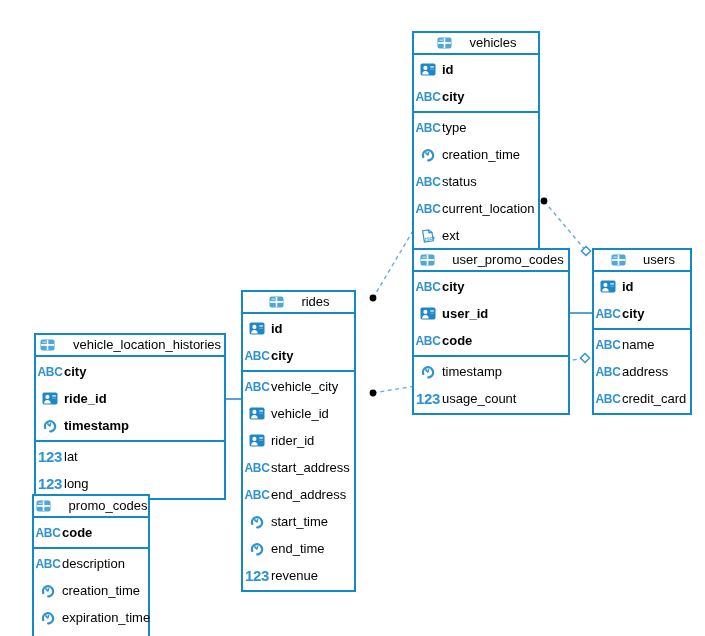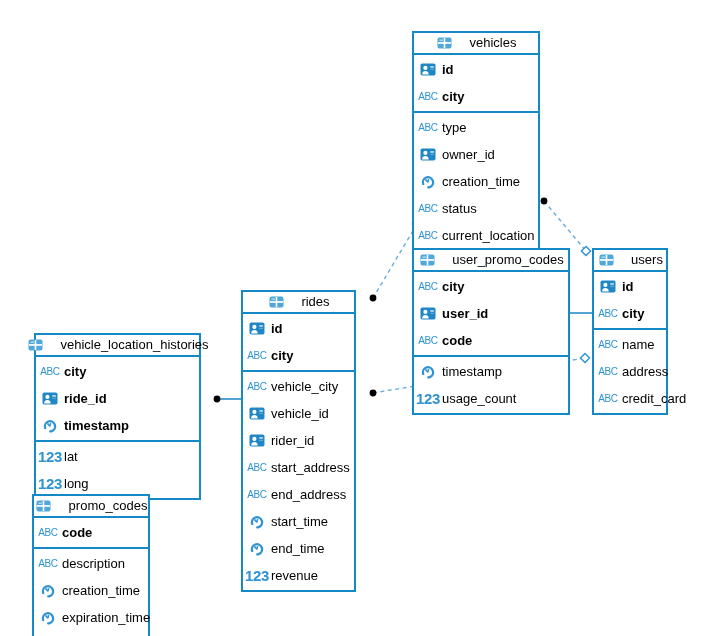--- a/index.html
+++ b/index.html
@@ -8,21 +8,21 @@
   #conn{position:absolute;left:0;top:0;}
   .tbl{position:absolute;background:#fff;border:2px solid #1588c6;box-sizing:border-box;}
   .tbl-header{display:flex;align-items:center;justify-content:center;gap:16px;height:20px;
     border-bottom:2px solid #1588c6;font-size:13px;color:#000;}
   .sec{padding:1px 0;}
   .sec + .sec{border-top:2px solid #1588c6;}
   .row{display:flex;align-items:center;gap:5px;height:19px;padding:4px 5px;font-size:13px;
     color:#000;white-space:nowrap;}
   .row.pk .col-name{font-weight:bold;}
   .icon-cell{width:18px;flex:none;display:flex;justify-content:center;align-items:center;}
-  .abc-txt{font-size:10px;font-weight:normal;color:#2f93d2;letter-spacing:-0.4px;}
+  .abc-txt{font-size:12px;font-weight:bold;color:#2f93d2;letter-spacing:-0.4px;}
   .num-txt{font-size:15px;font-weight:bold;color:#2f93d2;letter-spacing:-0.4px;}
   .tbl-name{line-height:20px;}
   .col-name{line-height:19px;}
 </style>
 </head>
 <body>
 
 <div class="canvas">
   <svg id="conn" width="705" height="636">
       <line x1="544" y1="201" x2="586" y2="251" stroke="#66afdf" stroke-width="1.4" stroke-dasharray="4 3.5"></line>
@@ -74,32 +74,20 @@
         </div>
         <div class="sec">
           <div class="row">
             <span class="icon-cell">
               <span class="abc-txt">ABC</span>
             </span>
             <span class="col-name">type</span>
           </div>
           <div class="row">
             <span class="icon-cell">
-              <svg width="16" height="13" viewBox="0 0 16 13">
-                <rect x="0.5" y="0.5" width="15" height="12" rx="1.8" fill="#1f87c5"></rect>
-                <circle cx="5.4" cy="4.9" r="2.1" fill="#fff"></circle>
-                <path d="M2.1 11.6 Q2.1 7.9 5.4 7.9 Q8.7 7.9 8.7 11.6 Z" fill="#fff"></path>
-                <rect x="10.3" y="3.2" width="3.6" height="1.5" fill="#cfe8f6"></rect>
-                <rect x="10.3" y="5.8" width="3.6" height="1.2" fill="#5fa9d6"></rect>
-              </svg>
-            </span>
-            <span class="col-name">owner_id</span>
-          </div>
-          <div class="row">
-            <span class="icon-cell">
               <svg width="14" height="14" viewBox="0 0 14 14">
                 <circle cx="7" cy="7.3" r="5.1" fill="none" stroke="#2f93d2" stroke-width="2.3" stroke-dasharray="25 7.2" stroke-linecap="round" transform="rotate(160 7 7.3)"></circle>
                 <line x1="7" y1="7.3" x2="4.4" y2="4.4" stroke="#2f93d2" stroke-width="1.6"></line>
                 <line x1="7" y1="7.3" x2="7.6" y2="4.0" stroke="#2f93d2" stroke-width="1.4"></line>
               </svg>
             </span>
             <span class="col-name">creation_time</span>
           </div>
           <div class="row">
             <span class="icon-cell">
@@ -177,21 +165,21 @@
             <span class="col-name">timestamp</span>
           </div>
           <div class="row">
             <span class="icon-cell">
               <span class="num-txt">123</span>
             </span>
             <span class="col-name">usage_count</span>
           </div>
         </div>
       </div>
-      <div class="tbl" style="left: 592px; top: 248px; width: 76px;">
+      <div class="tbl" style="left: 592px; top: 248px; width: 100px;">
         <div class="tbl-header">
           <span class="icon-cell">
             <svg width="15" height="12" viewBox="0 0 15 12">
               <rect x="0.5" y="0.5" width="14" height="11" rx="2" fill="#4fa7da"></rect>
               <rect x="1" y="5.1" width="13" height="1.7" fill="#fff"></rect>
               <rect x="6.7" y="1" width="1.6" height="10" fill="#fff"></rect>
               <rect x="2.4" y="2.4" width="3.6" height="1.6" fill="#a8d4ee"></rect>
             </svg>
           </span>
           <span class="tbl-name">users</span>
@@ -333,21 +321,21 @@
             <span class="col-name">end_time</span>
           </div>
           <div class="row">
             <span class="icon-cell">
               <span class="num-txt">123</span>
             </span>
             <span class="col-name">revenue</span>
           </div>
         </div>
       </div>
-      <div class="tbl" style="left: 34px; top: 333px; width: 167px;">
+      <div class="tbl" style="left: 34px; top: 333px; width: 192px;">
         <div class="tbl-header">
           <span class="icon-cell">
             <svg width="15" height="12" viewBox="0 0 15 12">
               <rect x="0.5" y="0.5" width="14" height="11" rx="2" fill="#4fa7da"></rect>
               <rect x="1" y="5.1" width="13" height="1.7" fill="#fff"></rect>
               <rect x="6.7" y="1" width="1.6" height="10" fill="#fff"></rect>
               <rect x="2.4" y="2.4" width="3.6" height="1.6" fill="#a8d4ee"></rect>
             </svg>
           </span>
           <span class="tbl-name">vehicle_location_histories</span>

